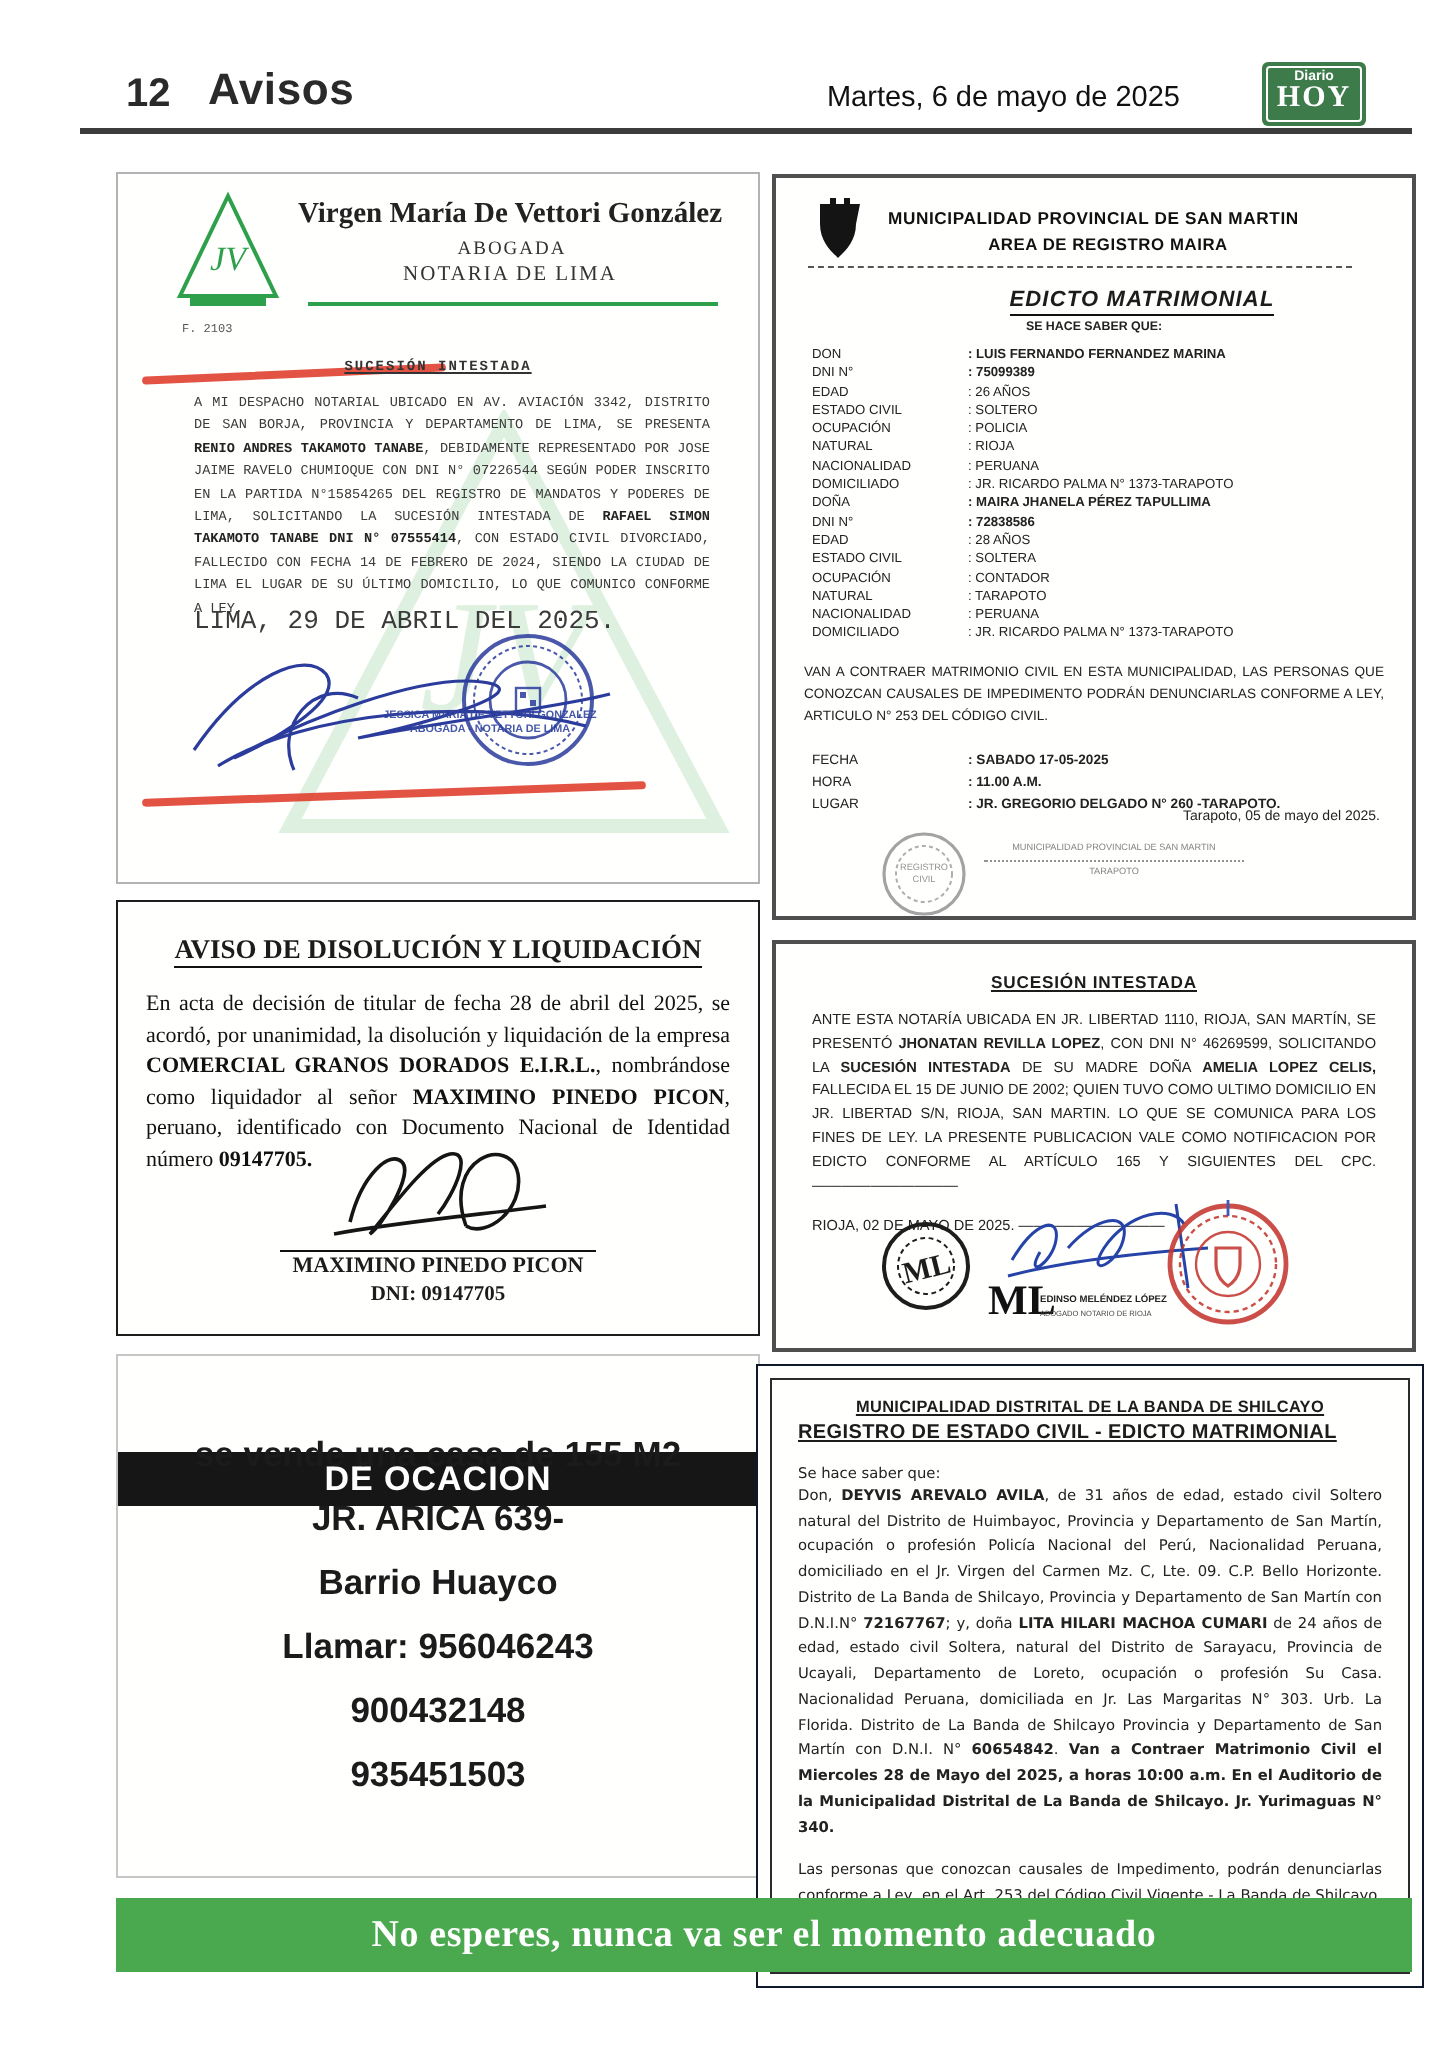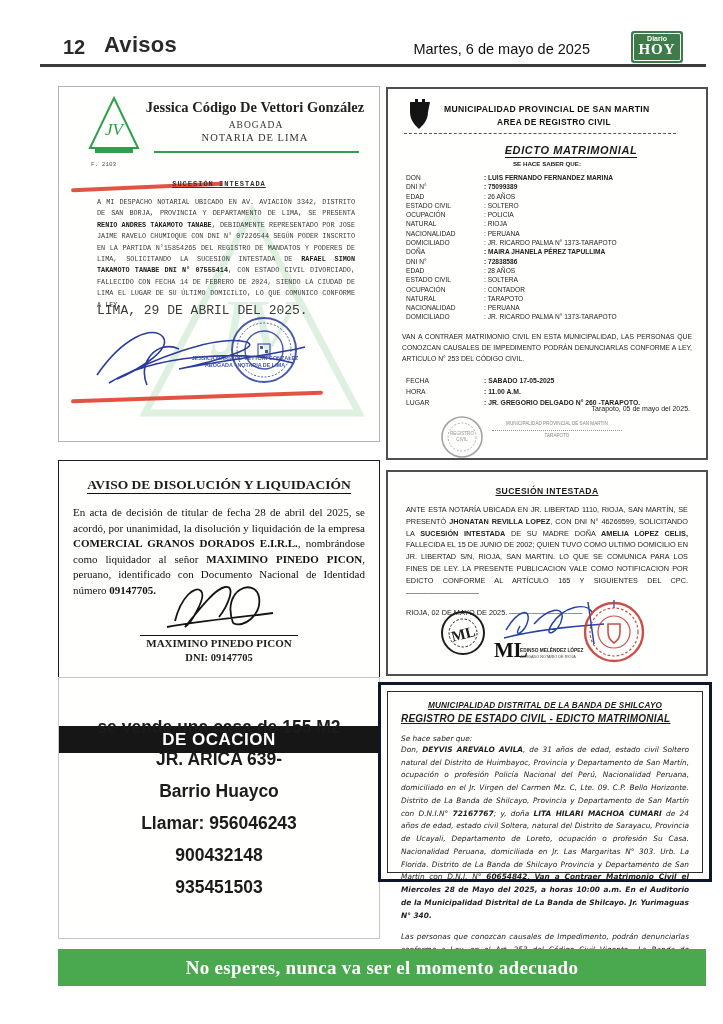--- a/index.html
+++ b/index.html
@@ -62,21 +62,21 @@
   .bold{font-weight:bold;}
   .ed-notice{left:14px; right:14px; top:243px; font-size:6.8px; line-height:1.6; text-align:justify; color:#222;}
   .ed-sched{left:18px; top:286px; right:10px; font-size:6.8px; color:#222;}
   .ed-sched .ed-row{line-height:11px;}
   .ed-dateline{right:16px; top:316px; font-size:7px; color:#222;}
   .ed-stampcircle{left:52px; top:326px; opacity:.8;}
   .ed-stamptext{left:104px; top:332px; width:130px; font-size:4.6px; color:#777; line-height:1.5; text-align:center; opacity:.9;}
   .ed-stamptext .dots{border-top:1px dotted #888; margin:2px 0;}
 
   
-  #av{left:58px; top:450px; width:322px; height:218px;margin-top:10px;}
+  #av{left:58px; top:450px; width:322px; height:218px;}
   .av-title{left:0; right:0; top:16px; text-align:center; font-family:"Liberation Serif",serif; font-size:13.5px; font-weight:bold;}
   .av-title span{border-bottom:1.5px solid #111; padding-bottom:1px;}
   .av-body{left:14px; right:14px; top:44px; font-family:"Liberation Serif",serif; font-size:11px; line-height:1.42; text-align:justify; color:#111;}
   .av-sig{left:100px; top:116px;}
   .av-name{left:0; right:0; top:176px; text-align:center; font-family:"Liberation Serif",serif; font-size:11px; font-weight:bold;}
   .av-name span{border-top:1.2px solid #111; padding:1px 6px 0 6px;}
   .av-dni{left:0; right:0; top:191px; text-align:center; font-family:"Liberation Serif",serif; font-size:10.5px; font-weight:bold;}
 
   
   #sr{left:386px; top:470px; width:322px; height:206px;}
@@ -90,21 +90,21 @@
   .sr-notary .r{font-size:3.8px; font-weight:normal; color:#444;}
   .sr-redseal{left:194px; top:126px; opacity:.88;}
 
   
   #oc{left:58px; top:677px; width:322px; height:262px; border:1px solid #c6c6c6;}
   .oc-bar{left:0; right:0; top:0; height:27px; background:#161616; color:#fff; text-align:center; font-size:17px; font-weight:bold; line-height:27px; letter-spacing:.5px;margin-top:48px;}
   .oc-lines{left:0; right:0; top:33px; text-align:center;}
   .oc-line{font-size:17.5px; font-weight:bold; color:#1b1b1b; line-height:32px;}
 
   
-  #sh-out{left:378px; top:682px; width:334px; height:200px; border:3px solid #0f172a;font-style:italic;}
+  #sh-out{left:378px; top:682px; width:334px; height:312px; border:1px solid #0f172a;}
   #sh{position:absolute; left:6px; top:6px; right:6px; bottom:6px; border:1.5px solid #2b2b2b; padding:9px 13px; background:#fffffe;}
   .sh-t1{text-align:center; font-size:8.2px; font-weight:bold; letter-spacing:.2px; text-decoration:underline; margin-bottom:3px;}
   .sh-t2{text-align:left; font-size:10px; font-weight:bold; letter-spacing:.2px; text-decoration:underline; margin-bottom:10px;}
   .sh-intro{font-size:7.4px; color:#222; margin-bottom:1px; font-family:"DejaVu Sans",sans-serif;}
   .sh-body{font-size:7.4px; line-height:1.72; text-align:justify; color:#222; font-family:"DejaVu Sans",sans-serif;}
   .sh-body2{margin-top:9px;}
 
   
   .banner{left:58px; top:949px; width:648px; height:37px; background:var(--banner-green); text-align:center;}
   .banner span{color:#fff; font-family:"Liberation Serif",serif; font-weight:bold; font-size:19px; line-height:37px; letter-spacing:.3px;}
@@ -122,21 +122,21 @@
   </div>
 </div>
 <div class="abs h-rule"></div>
 
 <div id="nl" class="scanbox b-light">
   <svg class="abs nl-tri" width="54" height="60" viewBox="0 0 54 60">
     <polygon points="27,3 51,53 3,53" fill="none" stroke="#2ea04b" stroke-width="2"></polygon>
     <text x="27" y="40" text-anchor="middle" font-family="Liberation Serif,serif" font-style="italic" font-size="17" fill="#2ea04b">JV</text>
     <rect x="8" y="53" width="38" height="5" fill="#2ea04b"></rect>
   </svg>
-  <div class="abs nl-name">Jessica Código De Vettori González</div>
+  <div class="abs nl-name">Virgen María De Vettori González</div>
   <div class="abs nl-role">ABOGADA</div>
   <div class="abs nl-subrole">NOTARIA DE LIMA</div>
   <div class="abs nl-greenline"></div>
   <div class="abs nl-red1"></div>
   <div class="abs nl-folio">F. 2103</div>
   <div class="abs nl-title">SUCESIÓN INTESTADA</div>
   <svg class="abs nl-water" width="230" height="215" viewBox="0 0 230 215">
     <polygon points="115,6 222,208 8,208" fill="none" stroke="#3aa64c" stroke-width="7"></polygon>
     <text x="115" y="150" text-anchor="middle" font-family="Liberation Serif,serif" font-style="italic" font-size="80" fill="#3aa64c">JV</text>
   </svg>
@@ -158,21 +158,21 @@
       <rect x="36" y="35" width="3" height="3" fill="#2b3c9c"></rect>
   </svg>
   <div class="abs nl-red2"></div>
 </div>
 
 <div id="ed1" class="scanbox b-dark">
   <svg class="abs ed-escudo" width="28" height="36" viewBox="0 0 28 36">
     <path d="M4,5 h5 v-3 h3 v3 h4 v-3 h3 v3 h5 l-2,10 c0,9 -6,14 -9,17 c-3,-3 -9,-8 -9,-17 z" fill="#141414"></path>
   </svg>
   <div class="abs ed-mun1">MUNICIPALIDAD PROVINCIAL DE SAN MARTIN</div>
-  <div class="abs ed-mun2">AREA DE REGISTRO CIVIL</div>
+  <div class="abs ed-mun2">AREA DE REGISTRO MAIRA</div>
   <div class="abs ed-dash"></div>
   <div class="abs ed-title"><span>EDICTO MATRIMONIAL</span></div>
   <div class="abs ed-sub">SE HACE SABER QUE:</div>
   <div class="abs ed-rows">
     <div class="ed-row"><span class="ed-label">DON</span><span class="ed-value bold">LUIS FERNANDO FERNANDEZ MARINA</span></div>
     <div class="ed-row"><span class="ed-label">DNI N°</span><span class="ed-value bold">75099389</span></div>
     <div class="ed-row"><span class="ed-label">EDAD</span><span class="ed-value">26 AÑOS</span></div>
     <div class="ed-row"><span class="ed-label">ESTADO CIVIL</span><span class="ed-value">SOLTERO</span></div>
     <div class="ed-row"><span class="ed-label">OCUPACIÓN</span><span class="ed-value">POLICIA</span></div>
     <div class="ed-row"><span class="ed-label">NATURAL</span><span class="ed-value">RIOJA</span></div>

